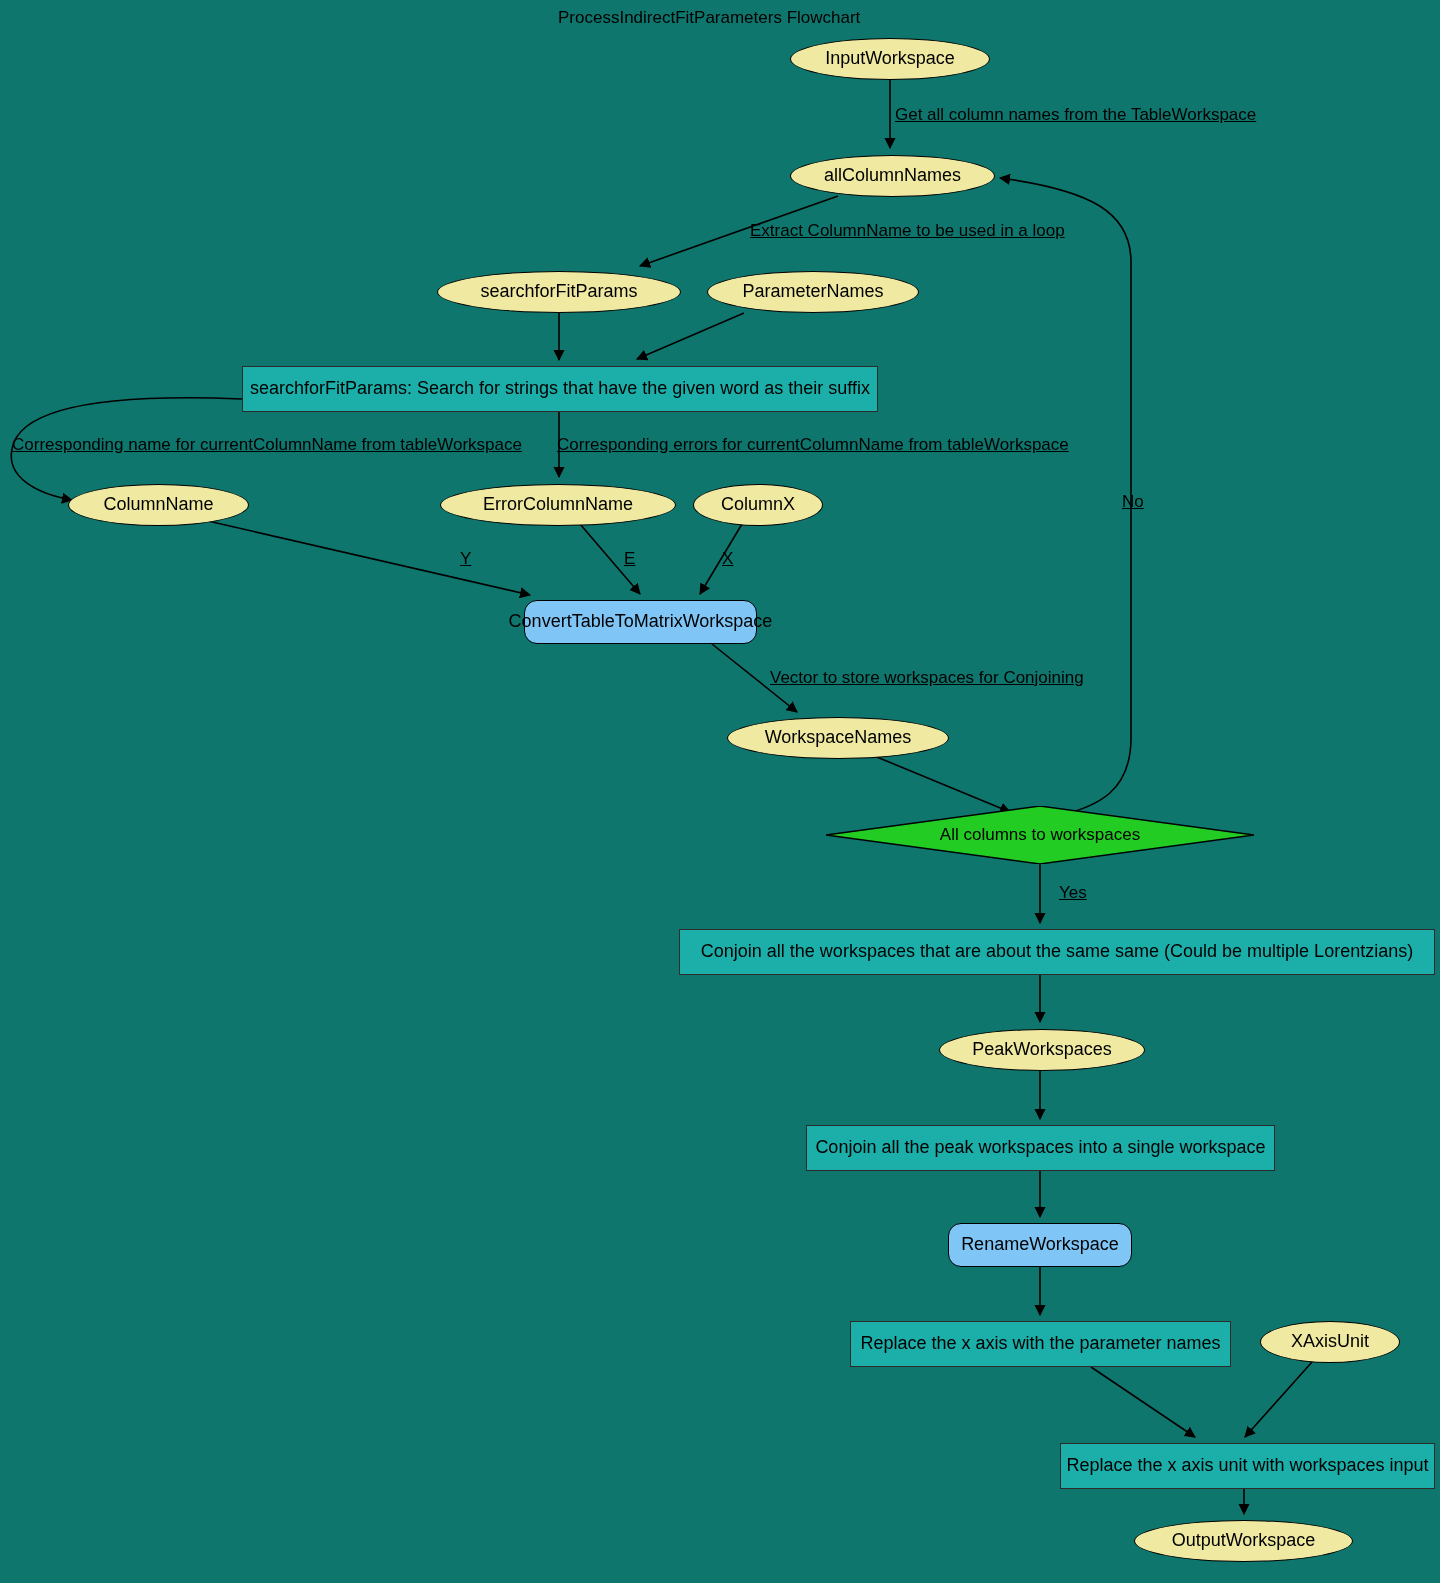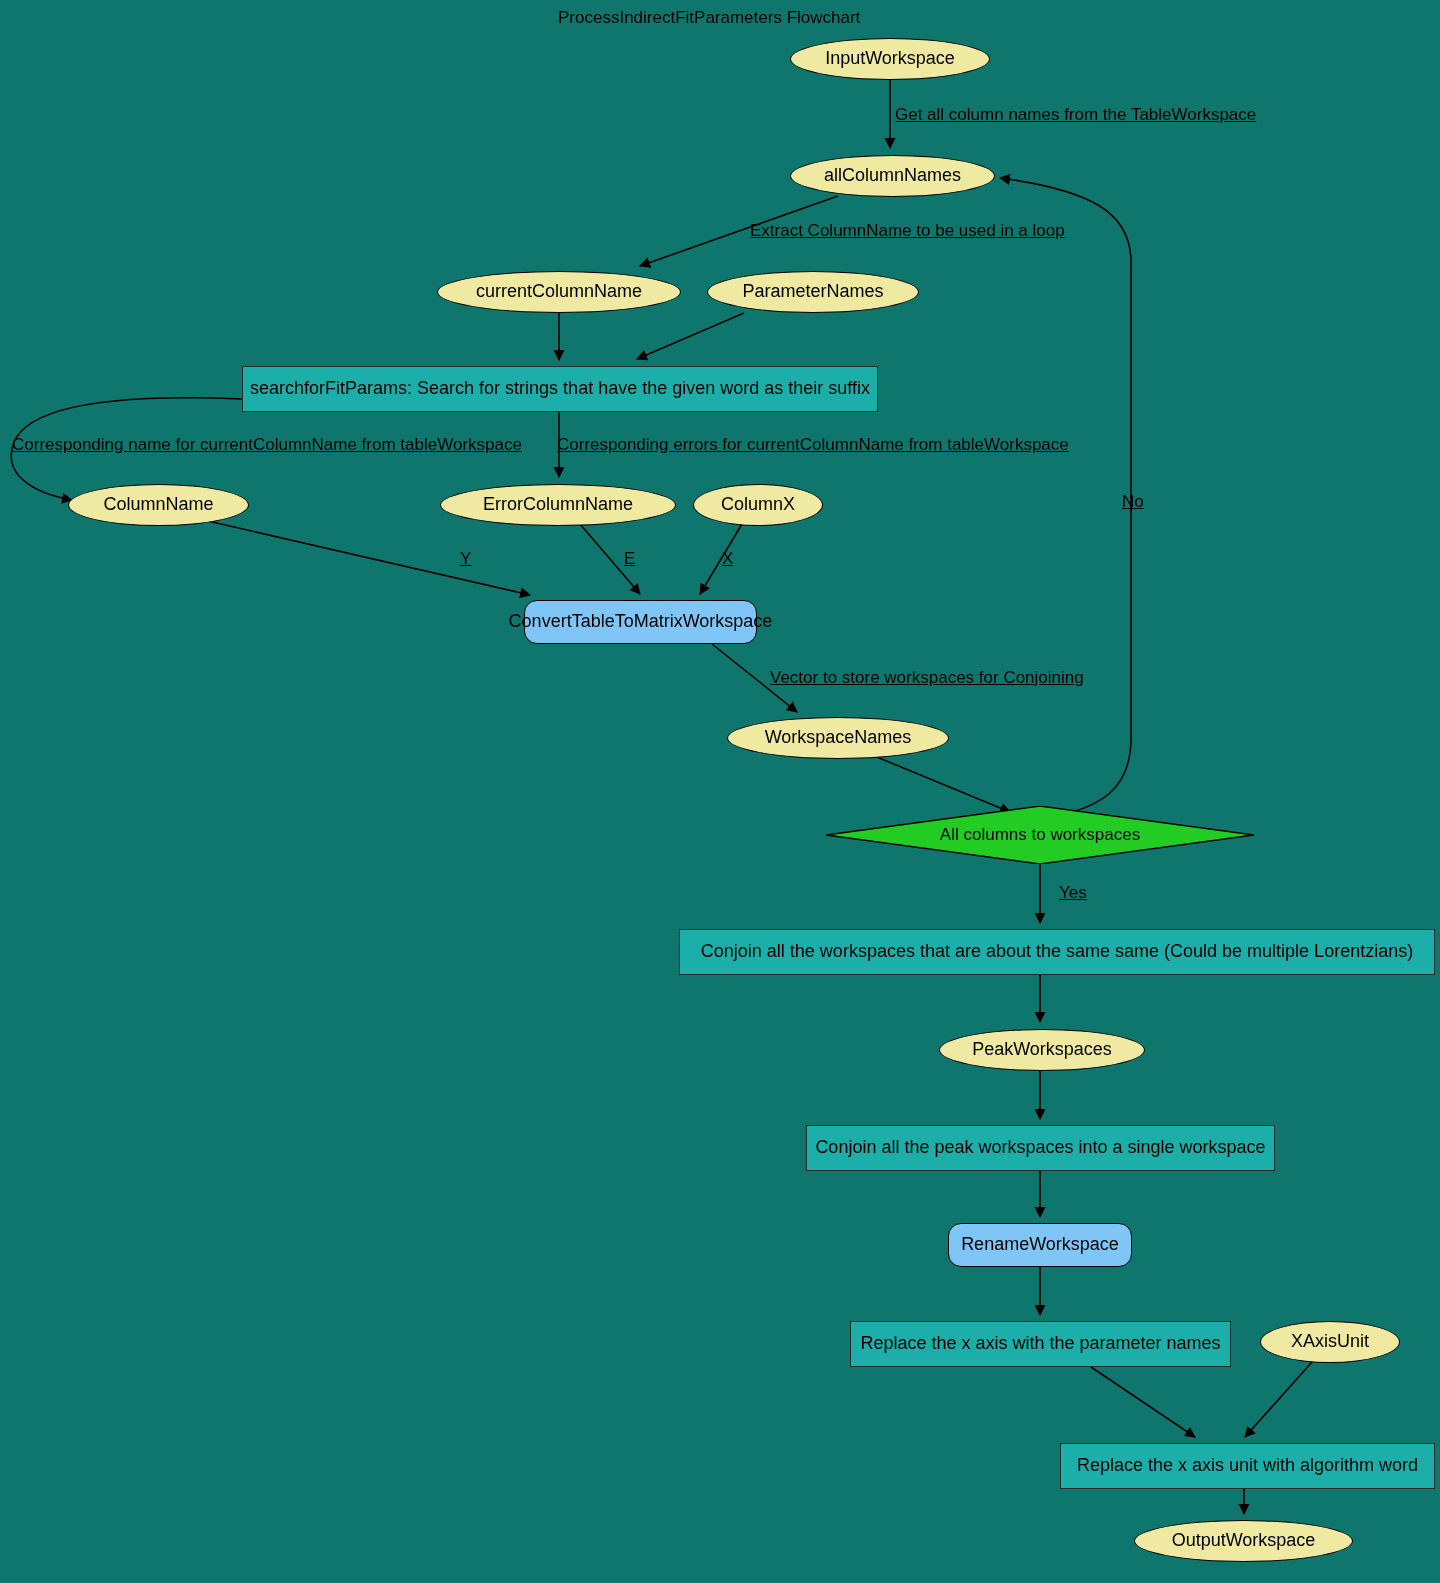--- a/index.html
+++ b/index.html
@@ -140,41 +140,41 @@
 
       <path d="M 1312 1362 L 1245 1437"></path>
 
       <path d="M 1244 1489 L 1244 1514"></path>
     </g>
   </svg>
 
   <div id="nodes-layer">
       <div class="node node-ellipse" style="left: 790px; top: 38px; width: 200px; height: 42px;">InputWorkspace</div>
       <div class="node node-ellipse" style="left: 790px; top: 155px; width: 205px; height: 42px;">allColumnNames</div>
-      <div class="node node-ellipse" style="left: 437px; top: 271px; width: 244px; height: 42px;">currentColumnName</div>
+      <div class="node node-ellipse" style="left: 437px; top: 271px; width: 244px; height: 42px;">searchforFitParams</div>
       <div class="node node-ellipse" style="left: 707px; top: 271px; width: 212px; height: 42px;">ParameterNames</div>
       <div class="node node-box" style="left: 242px; top: 366px; width: 636px; height: 46px;">searchforFitParams: Search for strings that have the given word as their suffix</div>
       <div class="node node-ellipse" style="left: 68px; top: 484px; width: 181px; height: 42px;">ColumnName</div>
       <div class="node node-ellipse" style="left: 440px; top: 484px; width: 236px; height: 42px;">ErrorColumnName</div>
       <div class="node node-ellipse" style="left: 693px; top: 484px; width: 130px; height: 42px;">ColumnX</div>
       <div class="node node-rounded" style="left: 524px; top: 600px; width: 233px; height: 44px;">ConvertTableToMatrixWorkspace</div>
       <div class="node node-ellipse" style="left: 727px; top: 717px; width: 222px; height: 42px;">WorkspaceNames</div>
       <div class="node-diamond-wrap" style="left: 826px; top: 806px; width: 428px; height: 58px;">
         <svg class="diamond-svg" width="428" height="58" viewBox="0 0 428 58">
           <polygon points="214,0 428,29 214,58 0,29" fill="#22cc22" stroke="#000" stroke-width="1.4"></polygon>
         </svg>
         <div class="diamond-label">All columns to workspaces</div>
       </div>
       <div class="node node-box" style="left: 679px; top: 929px; width: 756px; height: 46px;">Conjoin all the workspaces that are about the same same (Could be multiple Lorentzians)</div>
       <div class="node node-ellipse" style="left: 939px; top: 1029px; width: 206px; height: 42px;">PeakWorkspaces</div>
       <div class="node node-box" style="left: 806px; top: 1125px; width: 469px; height: 46px;">Conjoin all the peak workspaces into a single workspace</div>
       <div class="node node-rounded" style="left: 948px; top: 1223px; width: 184px; height: 44px;">RenameWorkspace</div>
       <div class="node node-box" style="left: 850px; top: 1321px; width: 381px; height: 46px;">Replace the x axis with the parameter names</div>
       <div class="node node-ellipse" style="left: 1260px; top: 1321px; width: 140px; height: 42px;">XAxisUnit</div>
-      <div class="node node-box" style="left: 1060px; top: 1443px; width: 375px; height: 46px;">Replace the x axis unit with algorithm word</div>
+      <div class="node node-box" style="left: 1060px; top: 1443px; width: 375px; height: 46px;">Replace the x axis unit with workspaces input</div>
       <div class="node node-ellipse" style="left: 1134px; top: 1520px; width: 219px; height: 42px;">OutputWorkspace</div>
     </div>
   <div id="labels-layer">
       <div class="edge-label" style="left: 895px; top: 106px;">Get all column names from the TableWorkspace</div>
       <div class="edge-label" style="left: 750px; top: 222px;">Extract ColumnName to be used in a loop</div>
       <div class="edge-label" style="left: 12px; top: 436px;">Corresponding name for currentColumnName from tableWorkspace</div>
       <div class="edge-label" style="left: 557px; top: 436px;">Corresponding errors for currentColumnName from tableWorkspace</div>
       <div class="edge-label" style="left: 1122px; top: 493px;">No</div>
       <div class="edge-label" style="left: 460px; top: 550px;">Y</div>
       <div class="edge-label" style="left: 624px; top: 550px;">E</div>

